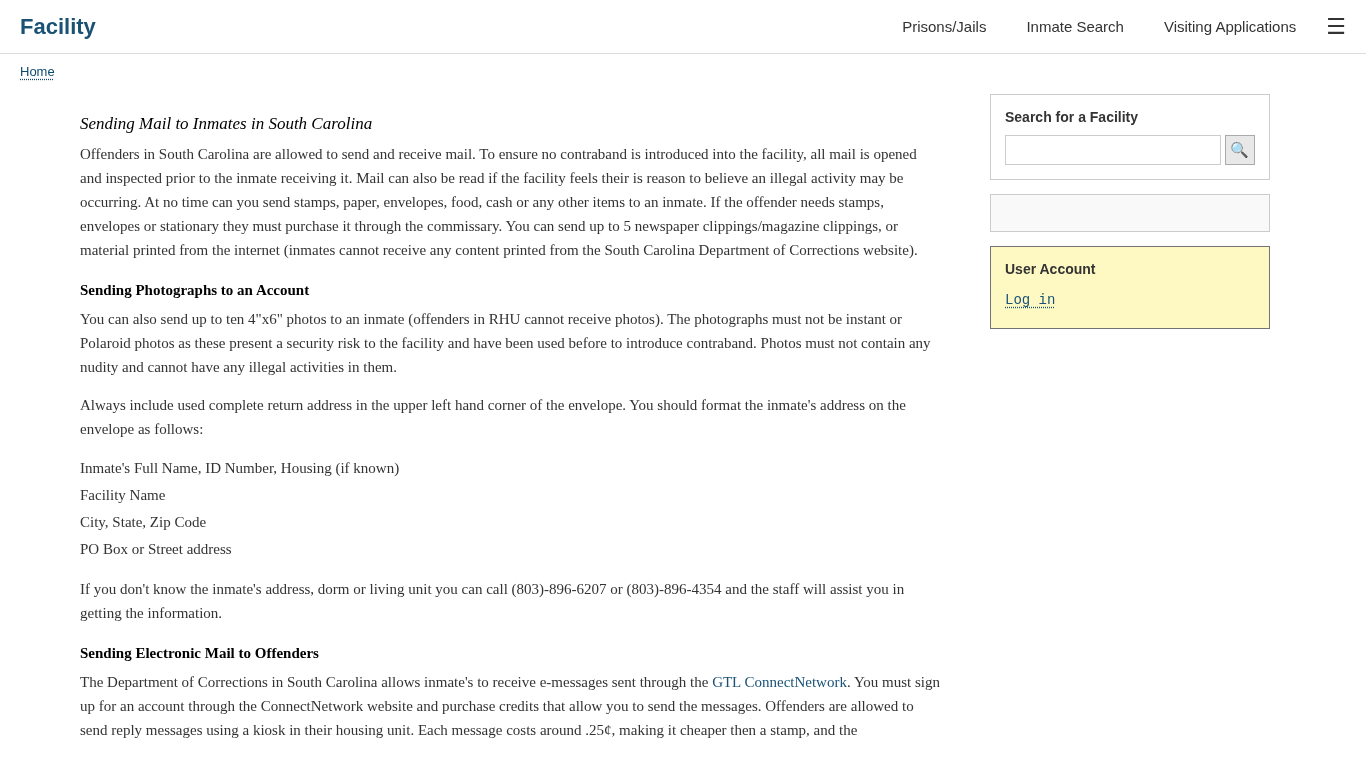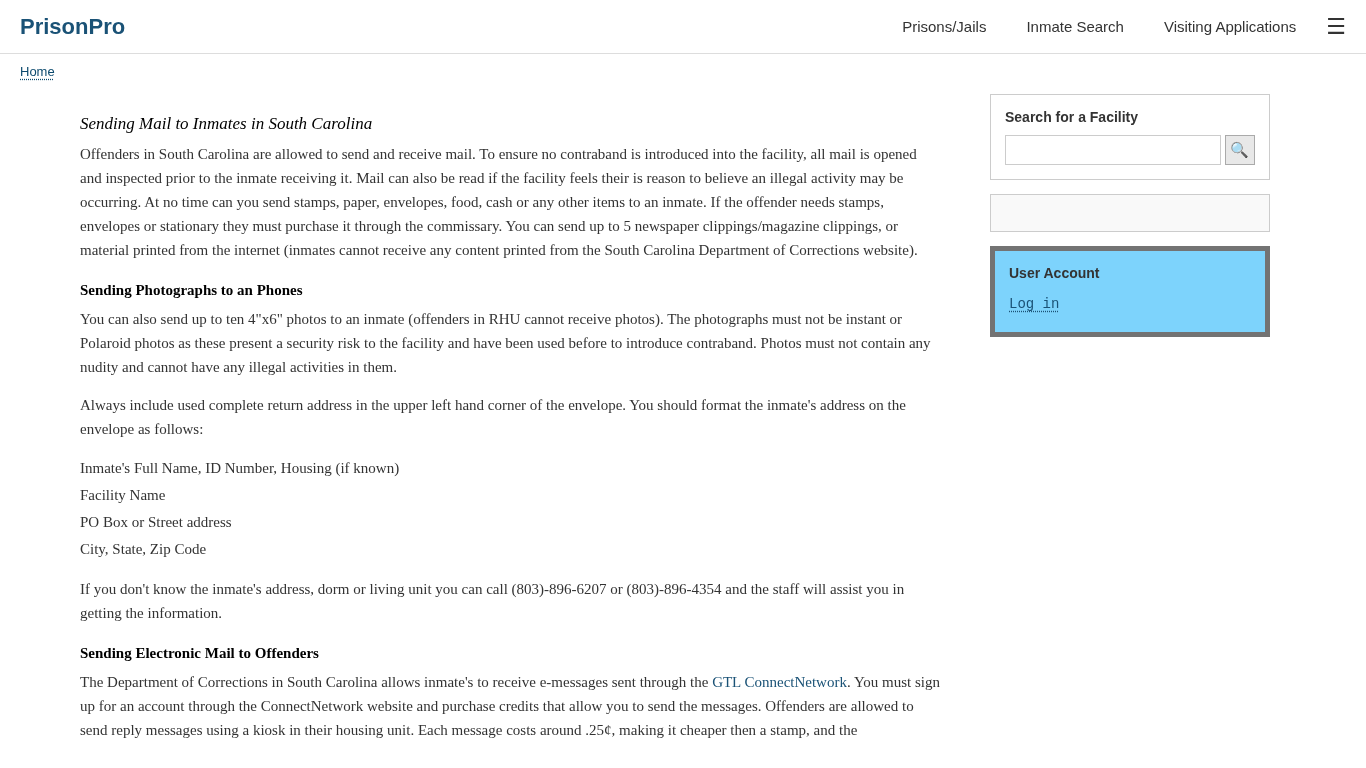--- a/index.html
+++ b/index.html
@@ -150,23 +150,23 @@
       font-size: 15px;
       color: #444;
     }
     .sidebar-empty {
       border: 1px solid #ccc;
       height: 38px;
       margin-bottom: 14px;
       background: #f9f9f9;
     }
     .user-account-box {
-      border: 5px solid #737373;
+      border: 1px solid #737373;
       padding: 14px 14px 20px 14px;
-      background: #7dd3fc;
+      background: #fef9c3;
     }
     .user-account-box h4 {
       font-family: Arial, sans-serif;
       font-size: 14px;
       font-weight: bold;
       margin-bottom: 14px;
       color: #333;
     }
     .login-link {
       color: #1a5276;
@@ -174,21 +174,21 @@
       text-underline-offset: 3px;
       font-family: Liberation Mono, monospace;
       font-size: 14px;
       cursor: pointer;
     }
   </style>
 </head>
 <body>
 
 <nav>
-  <a class="nav-brand">PrisonPro</a>
+  <a class="nav-brand">Facility</a>
   <ul class="nav-links">
     <li>
       <a href="#">Prisons/Jails</a>
     </li>
     <li>
       <a href="#">Inmate Search</a>
     </li>
     <li>
       <a href="#">Visiting Applications</a>
     </li>
@@ -201,29 +201,29 @@
 </div>
 
 <div class="page-wrapper">
 
   <div class="main-content">
 
 
     <h2>Sending Mail to Inmates in South Carolina</h2>
     <p>Offenders in South Carolina are allowed to send and receive mail.  To ensure no contraband is introduced into the facility, all mail is opened and inspected prior to the inmate receiving it.  Mail can also be read if the facility feels their is reason to believe an illegal activity may be occurring.  At no time can you send stamps, paper, envelopes, food, cash or any other items to an inmate.  If the offender needs stamps, envelopes or stationary they must purchase it through the commissary.  You can send up to 5 newspaper clippings/magazine clippings, or material printed from the internet (inmates cannot receive any content printed from the South Carolina Department of Corrections website).</p>
 
-    <h3>Sending Photographs to an Phones</h3>
+    <h3>Sending Photographs to an Account</h3>
     <p>You can also send up to ten 4"x6" photos to an inmate (offenders in RHU cannot receive photos).  The photographs must not be instant or Polaroid photos as these present a security risk to the facility and have been used before to introduce contraband.  Photos must not contain any nudity and cannot have any illegal activities in them.</p>
     <p>Always include used complete return address in the upper left hand corner of the envelope.  You should format the inmate's address on the envelope as follows:</p>
 
     <div class="address-block">
       <div>Inmate's Full Name, ID Number, Housing (if known)</div>
       <div>Facility Name</div>
+      <div>City, State, Zip Code</div>
       <div>PO Box or Street address</div>
-      <div>City, State, Zip Code</div>
     </div>
 
     <p>If you don't know the inmate's address, dorm or living unit you can call (803)-896-6207 or (803)-896-4354 and the staff will assist you in getting the information.</p>
 
     <h3>Sending Electronic Mail to Offenders</h3>
     <p>The Department of Corrections in South Carolina allows inmate's to receive e-messages sent through the <a href="#">GTL ConnectNetwork</a>.  You must sign up for an account through the ConnectNetwork website and purchase credits that allow you to send the messages.  Offenders are allowed to send reply messages using a kiosk in their housing unit.  Each message costs around .25¢, making it cheaper then a stamp, and the</p>
 
   </div>
 
   <div class="sidebar">

